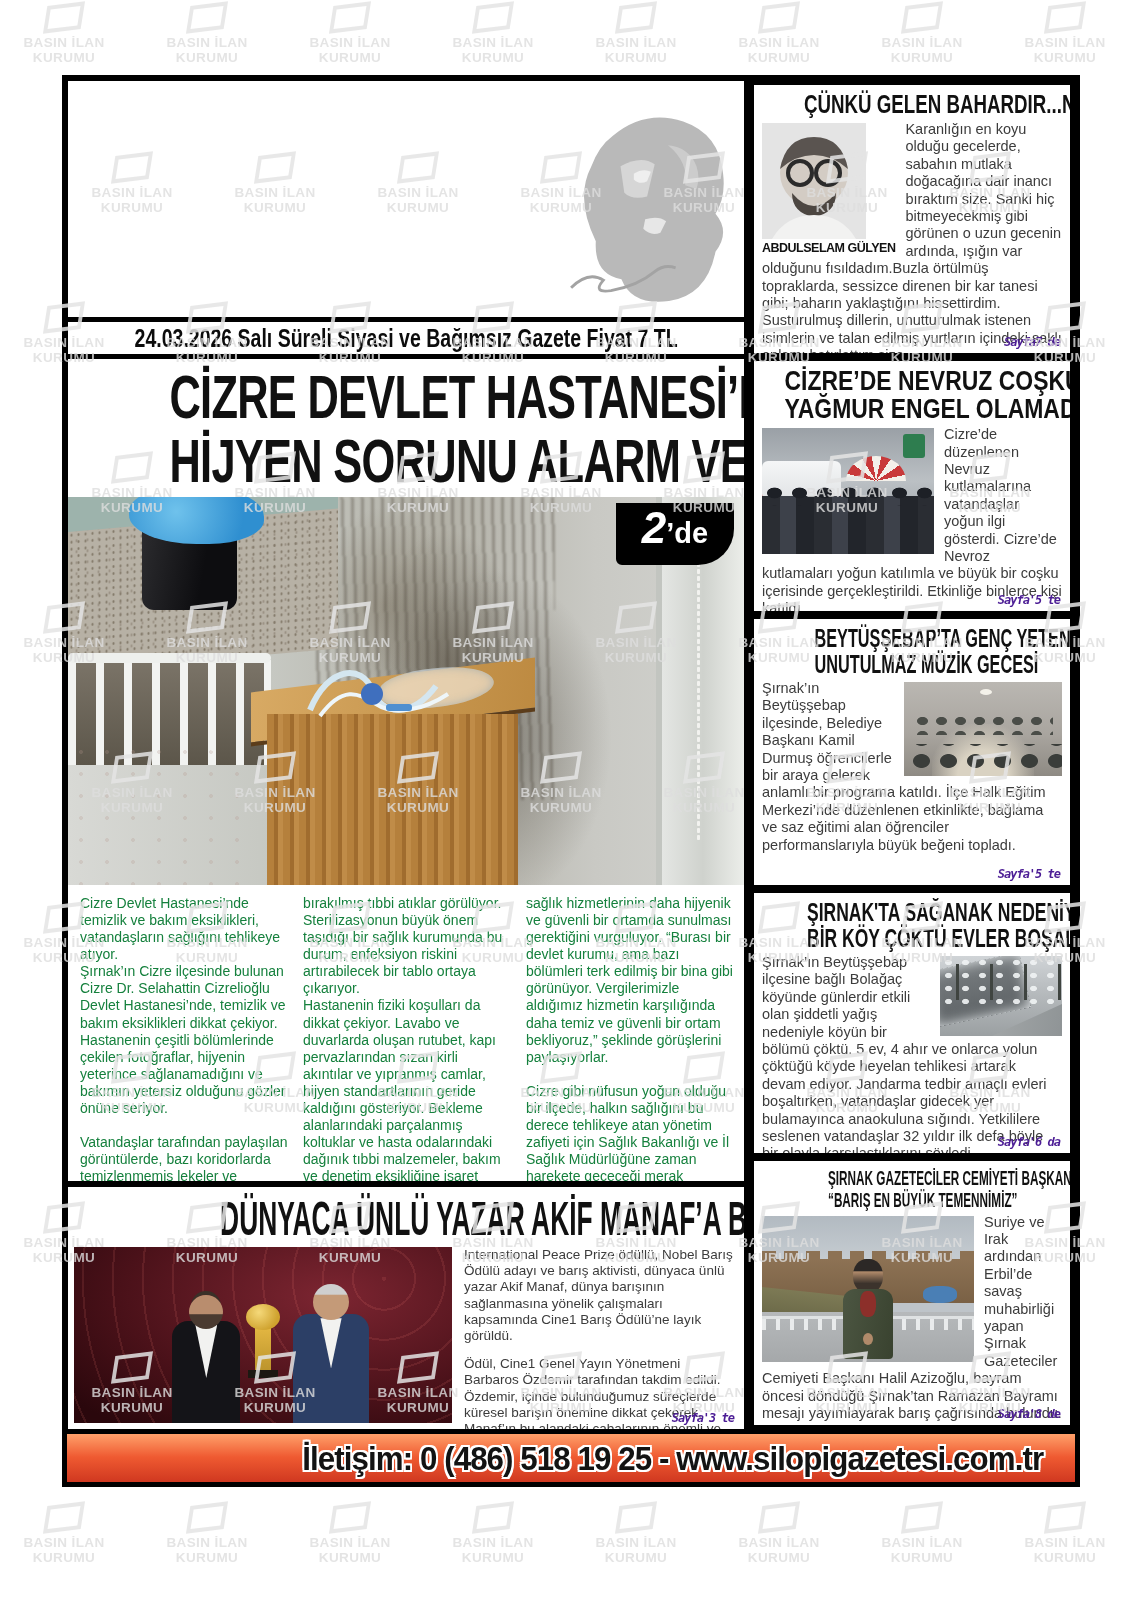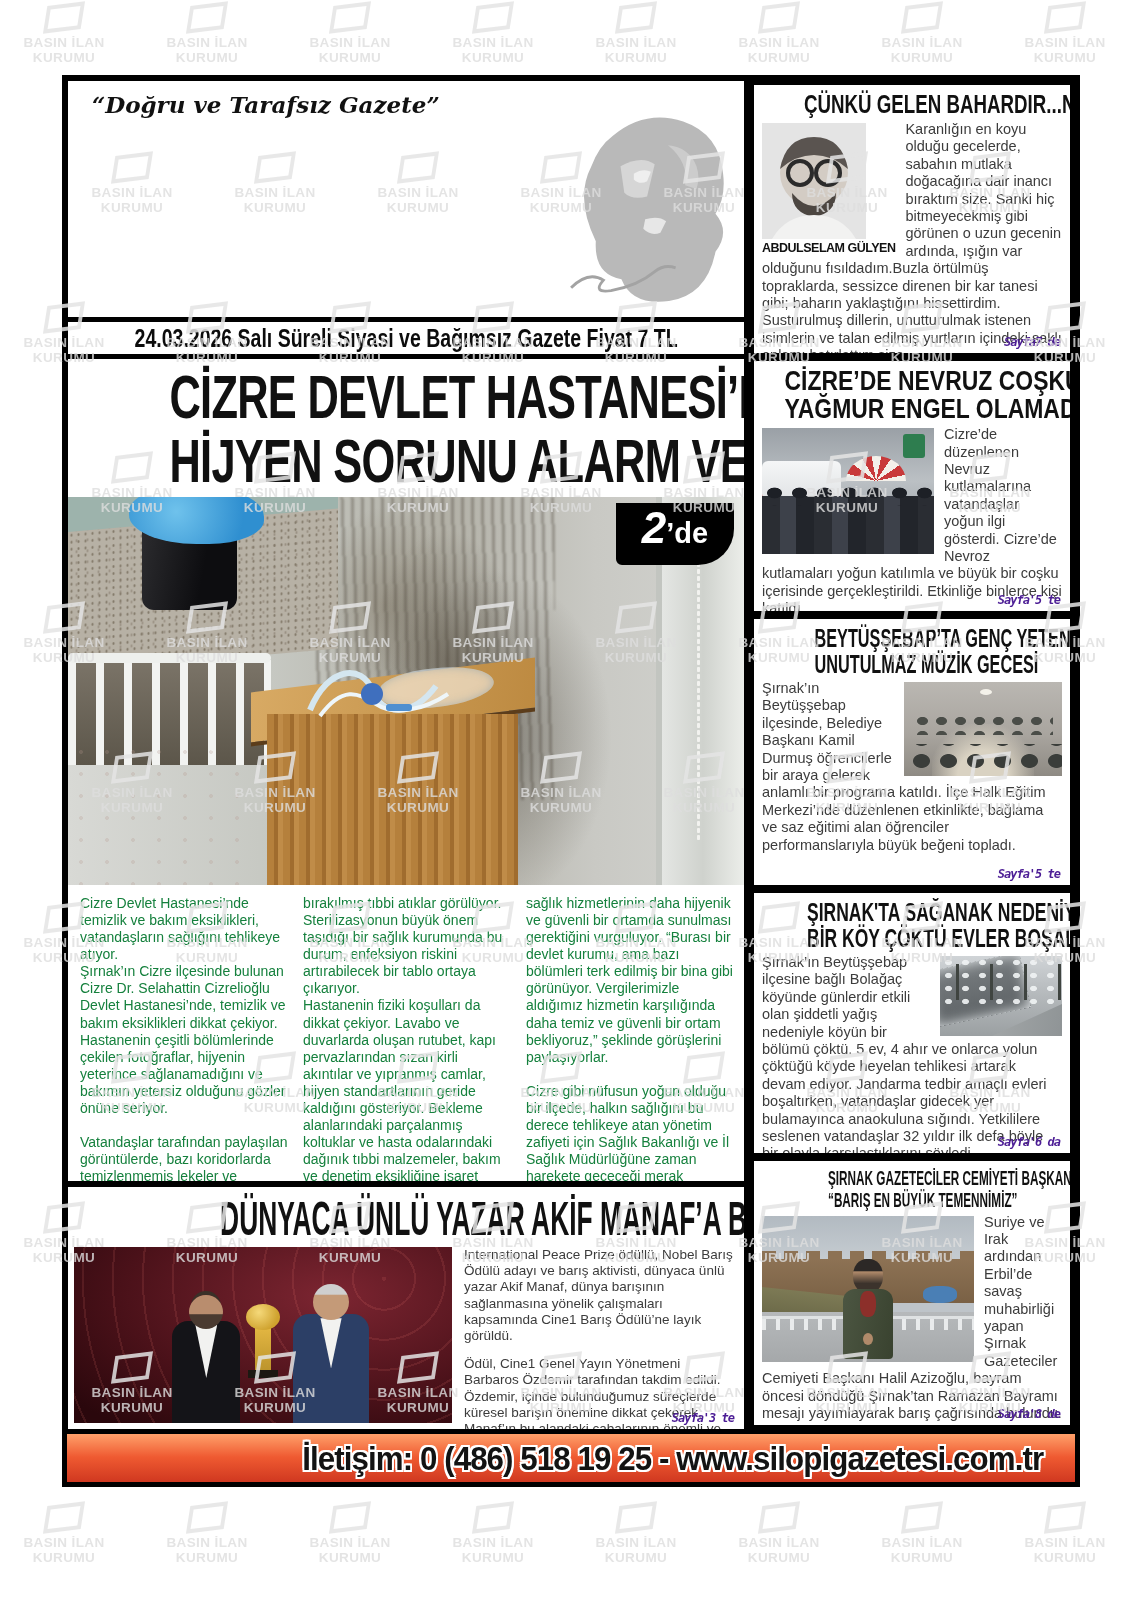--- a/index.html
+++ b/index.html
@@ -188,21 +188,20 @@
     text-shadow:-2px -2px 0 #fff, 2px -2px 0 #fff, -2px 2px 0 #fff, 2px 2px 0 #fff, 0 -2px 0 #fff, 0 2px 0 #fff, -2px 0 0 #fff, 2px 0 0 #fff; }
 </style>
 </head>
 <body>
 
 <div class="frame">
 
   <div class="left-col">
 
     <div class="masthead">
-      <div class="slogan">“Doğru ve Tarafsız Gazete”</div>
       <div class="ataturk">
         <svg viewBox="0 0 200 210" width="190" height="208">
           <path fill="#b9b9b9" d="M62 30 Q96 2 136 15 Q174 28 178 70 Q181 95 170 112 Q186 131 170 152 Q161 198 121 204 Q82 209 71 181 Q42 176 44 141 Q22 96 39 63 Q47 41 62 30 Z"></path>
           <path fill="#d6d6d6" d="M70 62 Q92 50 106 60 L98 94 Q82 98 74 90 Z"></path>
           <path fill="#efefef" d="M84 70 q10 -6 18 -2 l-4 10 q-8 4 -14 -2 Z"></path>
           <path fill="#e7e7e7" d="M96 118 q14 -4 22 2 l-6 12 q-10 4 -18 -4 Z"></path>
           <path fill="#cccccc" d="M120 40 q22 2 30 22 q4 12 0 24 l-12 -4 q4 -24 -18 -42 Z"></path>
           <path fill="none" stroke="#a3a3a3" stroke-width="3" d="M18 190 q18 -18 34 -8 q-12 14 8 11 q28 -5 46 -20 q10 -8 22 -4"></path>
         </svg>
       </div>

